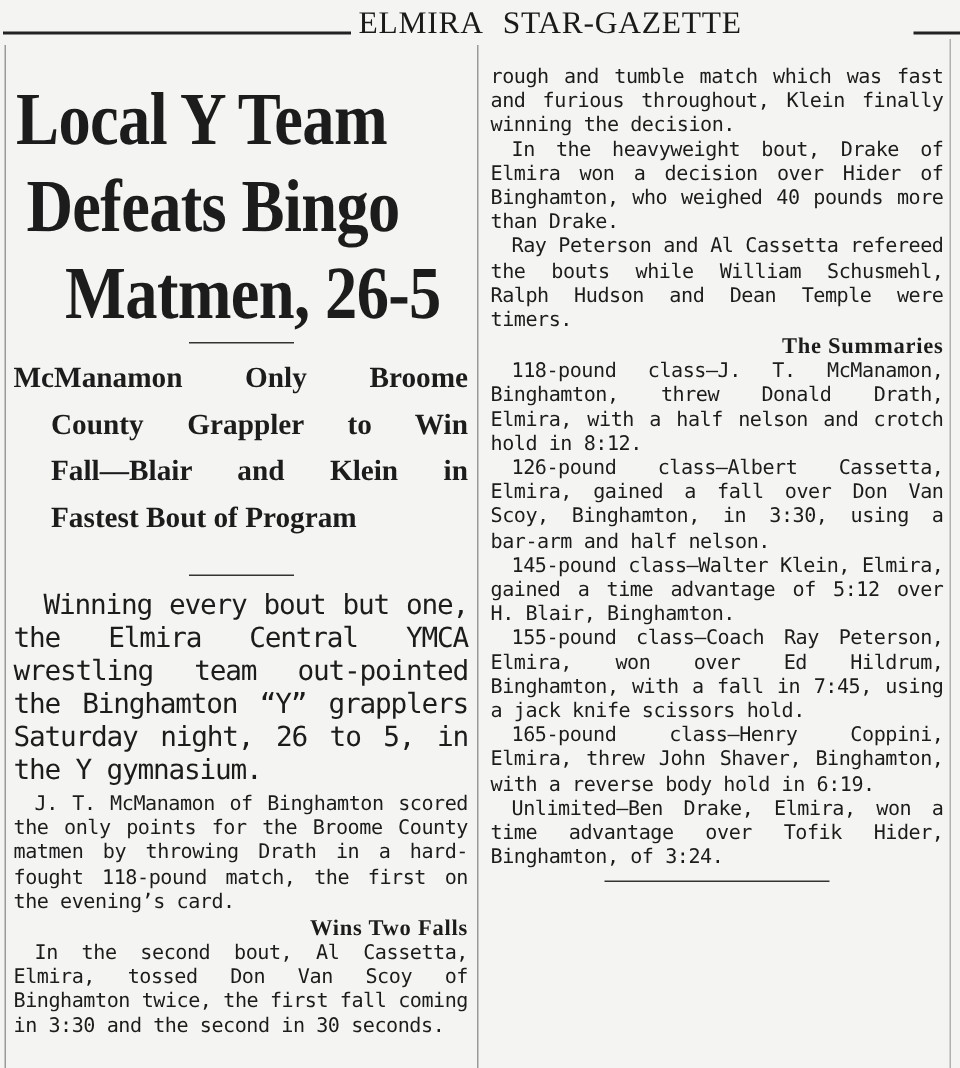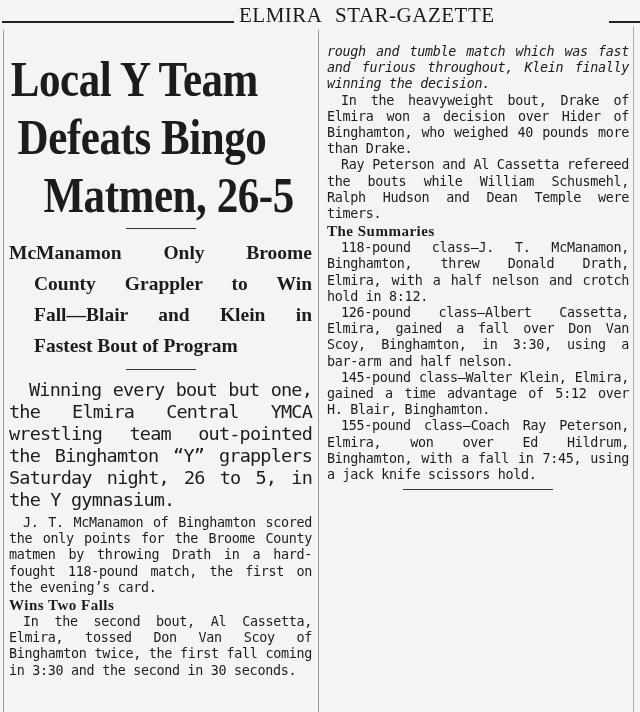--- a/index.html
+++ b/index.html
@@ -38,39 +38,39 @@
     font-size: 50px; line-height: 58px; margin: 6px 0 0 0;
     transform: scaleX(0.86); transform-origin: left top; width: 352px;
     letter-spacing: -0.5px;
   }
   .headline .l1 { display: block; padding-left: 2px; }
   .headline .l2 { display: block; padding-left: 10px; }
   .headline .l3 { display: block; padding-left: 40px; }
   .short-rule { height: 1px; background: #333; width: 70px; margin: 0 auto; }
   .subhead {
     font-family: "Liberation Serif", serif; font-weight: 700; font-size: 19.5px;
-    line-height: 31px; margin: 8px 0 8px 0; text-align: justify;
+    line-height: 31px; margin: 8px 0 22px 0; text-align: justify;
   }
   .subhead span { display: block; }
   .subhead .s1 { text-align-last: justify; }
   .subhead .s2, .subhead .s3 { padding-left: 25px; text-align-last: justify; }
   .subhead .s4 { padding-left: 25px; }
 
   .lead {
     font-family: "DejaVu Sans Mono", monospace; font-size: 18.5px; line-height: 22px;
     margin: 9px 0 4px 0; text-align: justify; text-indent: 20px; letter-spacing: -0.8px;
   }
   .body-p {
     font-family: "DejaVu Sans Mono", monospace; font-size: 13.4px; line-height: 16.2px;
     margin: 0; text-align: justify; text-indent: 14px; letter-spacing: -0.3px;
   }
-  .body-p.noindent { text-indent: 0; font-style: italic; }
+  .body-p.noindent { text-indent: 0; }
   .sub-title {
     font-family: "Liberation Serif", serif; font-weight: 700; font-size: 15px;
-    text-align: left; line-height: 17px; margin: 1px 0 0 0; letter-spacing: 0.5px;
+    text-align: right; line-height: 17px; margin: 1px 0 0 0; letter-spacing: 0.5px;
   }
   .end-rule { height: 1px; background: #333; width: 150px; margin: 6px auto 0 auto; }
 </style>
 </head>
 <body>
 
 <div class="masthead">
   <div class="mast-rule-left"></div>
   <div class="mast-title">ELMIRA STAR-GAZETTE</div>
   <div class="mast-rule-right"></div>
@@ -102,14 +102,16 @@
 
 <div class="col col-right">
   <p class="body-p noindent">rough and tumble match which was fast and furious throughout, Klein finally winning the decision.</p>
   <p class="body-p">In the heavyweight bout, Drake of Elmira won a decision over Hider of Binghamton, who weighed 40 pounds more than Drake.</p>
   <p class="body-p">Ray Peterson and Al Cassetta refereed the bouts while William Schusmehl, Ralph Hudson and Dean Temple were timers.</p>
   <div class="sub-title">The Summaries</div>
   <p class="body-p">118-pound class—J. T. McManamon, Binghamton, threw Donald Drath, Elmira, with a half nelson and crotch hold in 8:12.</p>
   <p class="body-p">126-pound class—Albert Cassetta, Elmira, gained a fall over Don Van Scoy, Binghamton, in 3:30, using a bar-arm and half nelson.</p>
   <p class="body-p">145-pound class—Walter Klein, Elmira, gained a time advantage of 5:12 over H. Blair, Binghamton.</p>
   <p class="body-p">155-pound class—Coach Ray Peterson, Elmira, won over Ed Hildrum, Binghamton, with a fall in 7:45, using a jack knife scissors hold.</p>
+  <p class="body-p">165-pound class—Henry Coppini, Elmira, threw John Shaver, Binghamton, with a reverse body hold in 6:19.</p>
+  <p class="body-p">Unlimited—Ben Drake, Elmira, won a time advantage over Tofik Hider, Binghamton, of 3:24.</p>
   <div class="end-rule"></div>
 </div>
 
 </body></html>

